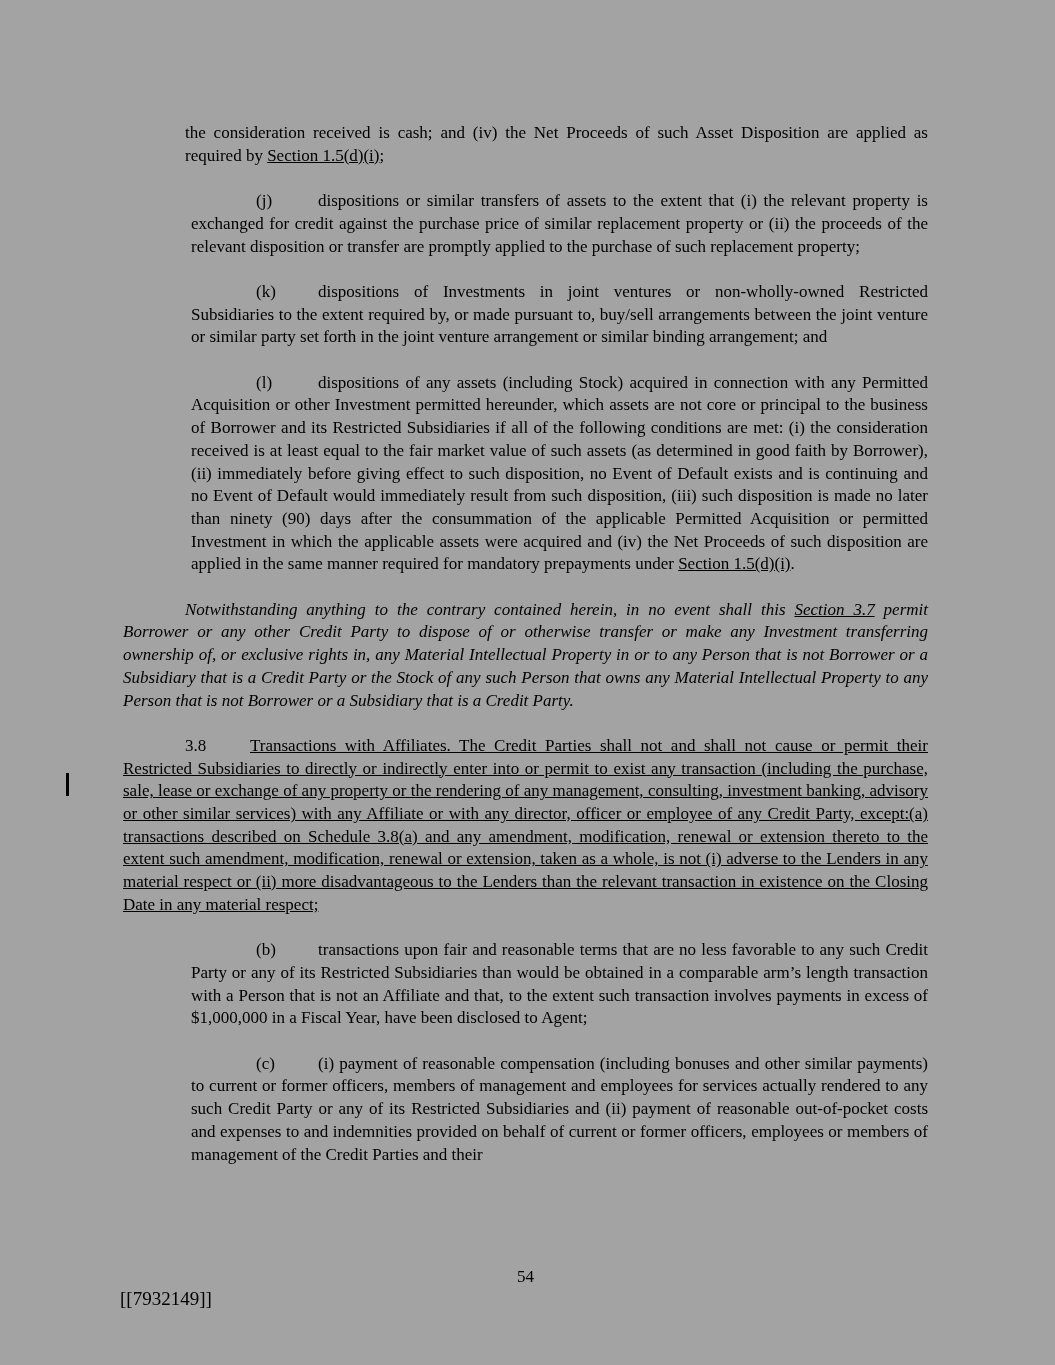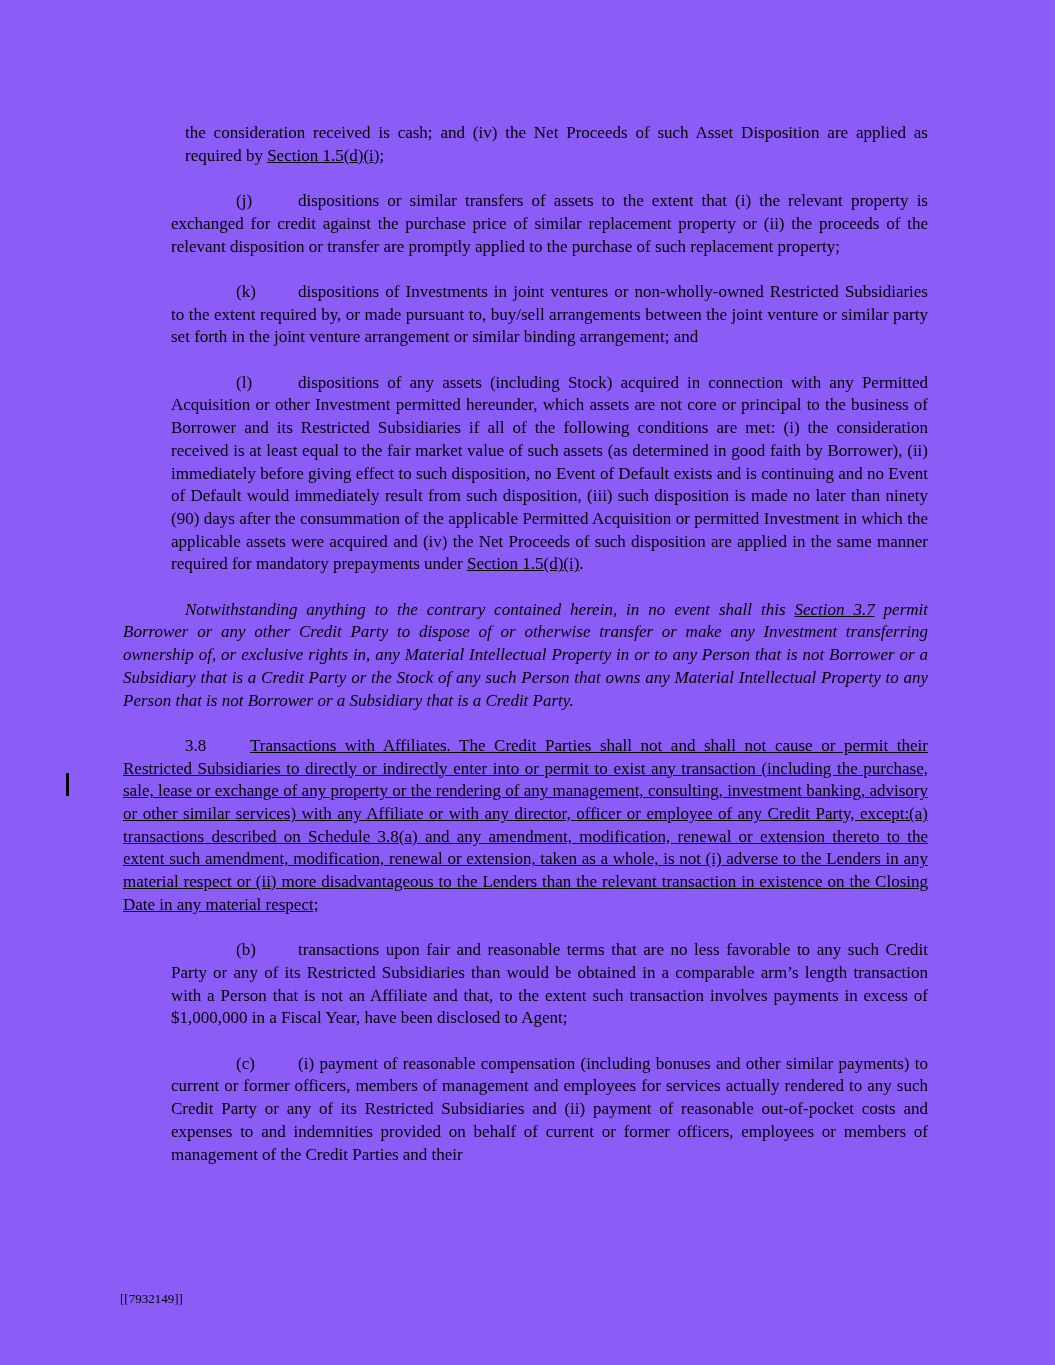--- a/index.html
+++ b/index.html
@@ -4,41 +4,41 @@
 <style>
   html, body {
     margin: 0;
     padding: 0;
     background: #ffffff;
   }
   .page {
     position: relative;
     width: 1055px;
     height: 1365px;
-    background: #8b5cf6;
+    background: #a3a3a3;
     font-family: "Liberation Serif", serif;
     font-size: 17px;
     line-height: 22.7px;
     color: #000000;
     overflow: hidden;
   }
   .content {
     position: absolute;
     left: 123px;
     top: 122px;
     width: 805px;
   }
   .para {
     margin: 0 0 22.7px 0;
     text-align: justify;
   }
   
   .p-cont { margin-left: 62px; }
   
-  .p-sub { margin-left: 48px; text-indent: 65px; }
+  .p-sub { margin-left: 68px; text-indent: 65px; }
   
   .p-body { text-indent: 62px; font-style: italic; }
   
   .p-section { text-indent: 62px; text-decoration: underline; }
   .plabel {
     display: inline-block;
     width: 62px;
     text-indent: 0;
   }
   .p-section .plabel { width: 65px; }
@@ -55,21 +55,21 @@
     position: absolute;
     left: 123px;
     width: 805px;
     top: 1266px;
     text-align: center;
   }
   .doc-id {
     position: absolute;
     left: 120px;
     top: 1291px;
-    font-size: 13px;
+    font-size: 19px;
     line-height: 16px;
   }
 </style>
 </head>
 <body>
 
 <div class="page">
 
   <div class="change-bar"></div>
 
@@ -77,16 +77,17 @@
       <p class="para p-cont"><span class="">the consideration received is cash; and (iv) the Net Proceeds of such Asset Disposition are applied as required by </span><span class="uline">Section 1.5(d)(i)</span><span class="">;</span></p>
       <p class="para p-sub"><span class="plabel">(j)</span><span class="">dispositions or similar transfers of assets to the extent that (i) the relevant property is exchanged for credit against the purchase price of similar replacement property or (ii) the proceeds of the relevant disposition or transfer are promptly applied to the purchase of such replacement property;</span></p>
       <p class="para p-sub"><span class="plabel">(k)</span><span class="">dispositions of Investments in joint ventures or non-wholly-owned Restricted Subsidiaries to the extent required by, or made pursuant to, buy/sell arrangements between the joint venture or similar party set forth in the joint venture arrangement or similar binding arrangement; and</span></p>
       <p class="para p-sub"><span class="plabel">(l)</span><span class="">dispositions of any assets (including Stock) acquired in connection with any Permitted Acquisition or other Investment permitted hereunder, which assets are not core or principal to the business of Borrower and its Restricted Subsidiaries if all of the following conditions are met: (i) the consideration received is at least equal to the fair market value of such assets (as determined in good faith by Borrower), (ii) immediately before giving effect to such disposition, no Event of Default exists and is continuing and no Event of Default would immediately result from such disposition, (iii) such disposition is made no later than ninety (90) days after the consummation of the applicable Permitted Acquisition or permitted Investment in which the applicable assets were acquired and (iv) the Net Proceeds of such disposition are applied in the same manner required for mandatory prepayments under </span><span class="uline">Section 1.5(d)(i)</span><span class="">.</span></p>
       <p class="para p-body"><span class="">Notwithstanding anything to the contrary contained herein, in no event shall this </span><span class="uline">Section 3.7</span><span class=""> permit Borrower or any other Credit Party to dispose of or otherwise transfer or make any Investment transferring ownership of, or exclusive rights in, any Material Intellectual Property in or to any Person that is not Borrower or a Subsidiary that is a Credit Party or the Stock of any such Person that owns any Material Intellectual Property to any Person that is not Borrower or a Subsidiary that is a Credit Party.</span></p>
       <p class="para p-section"><span class="plabel">3.8</span><span class="uline">Transactions with Affiliates</span><span class="">. The Credit Parties shall not and shall not cause or permit their Restricted Subsidiaries to directly or indirectly enter into or permit to exist any transaction (including the purchase, sale, lease or exchange of any property or the rendering of any management, consulting, investment banking, advisory or other similar services) with any Affiliate or with any director, officer or employee of any Credit Party, except:(a) transactions described on </span><span class="uline">Schedule 3.8(a)</span><span class=""> and any amendment, modification, renewal or extension thereto to the extent such amendment, modification, renewal or extension, taken as a whole, is not (i) adverse to the Lenders in any material respect or (ii) more disadvantageous to the Lenders than the relevant transaction in existence on the Closing Date in any material respect;</span></p>
       <p class="para p-sub"><span class="plabel">(b)</span><span class="">transactions upon fair and reasonable terms that are no less favorable to any such Credit Party or any of its Restricted Subsidiaries than would be obtained in a comparable arm’s length transaction with a Person that is not an Affiliate and that, to the extent such transaction involves payments in excess of $1,000,000 in a Fiscal Year, have been disclosed to Agent;</span></p>
       <p class="para p-sub"><span class="plabel">(c)</span><span class="">(i) payment of reasonable compensation (including bonuses and other similar payments) to current or former officers, members of management and employees for services actually rendered to any such Credit Party or any of its Restricted Subsidiaries and (ii) payment of reasonable out-of-pocket costs and expenses to and indemnities provided on behalf of current or former officers, employees or members of management of the Credit Parties and their</span></p>
     </div>
 
+  <div class="page-number">54</div>
 
   <div class="doc-id">[[7932149]]</div>
 
 </div>
 
 </body></html>

